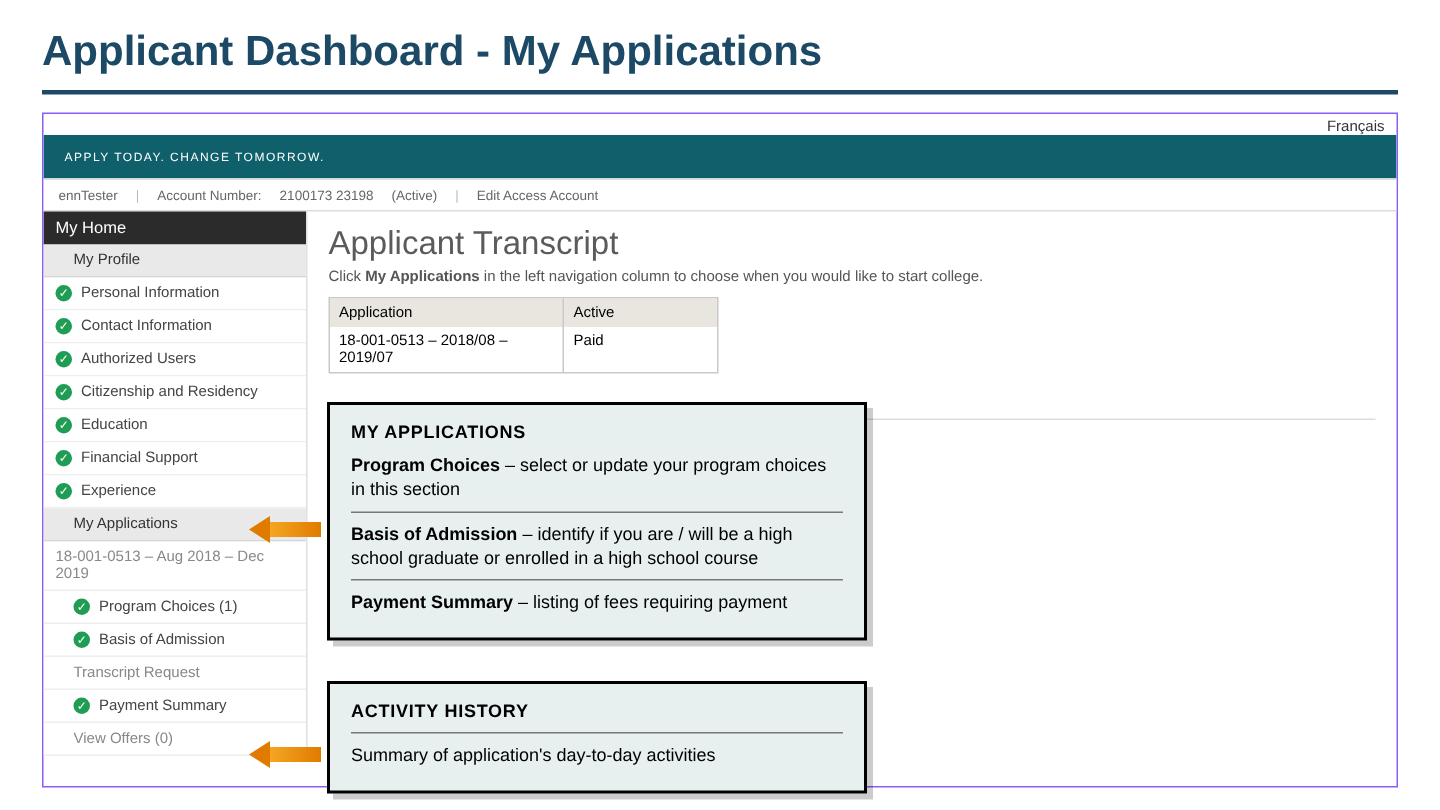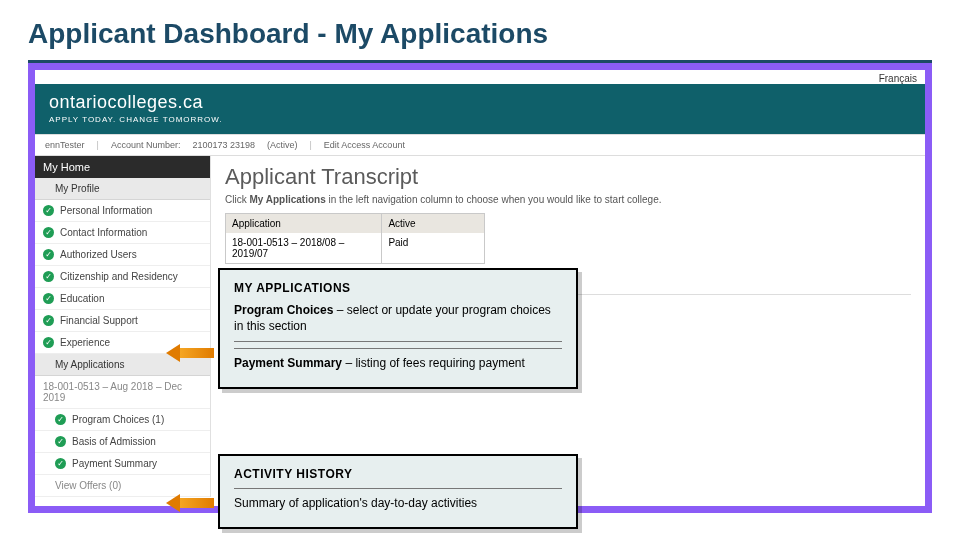--- a/index.html
+++ b/index.html
@@ -1,19 +1,19 @@
 <!DOCTYPE html>
 <html><head>
 <meta charset="utf-8">
 <style>
   * { box-sizing: border-box; margin: 0; padding: 0; }
   html, body { width: 960px; height: 540px; font-family: Arial, Helvetica, sans-serif; background: #fff; }
   .slide-title { font-size: 28px; font-weight: 700; color: #1c4a66; padding: 18px 28px 6px 28px; }
   .title-underline { height: 3px; background: #1c4a66; margin: 4px 28px 0 28px; }
-  .app-frame { margin: 0 28px; border: 7px solid #8b5cf6; position: relative; height: 450px; overflow: hidden; }
+  .app-frame { margin: 12px 28px; border: 1px solid #8b5cf6; position: relative; height: 450px; overflow: hidden; }
   .top-lang { text-align: right; font-size: 10px; color: #333; padding: 3px 8px 0 0; }
   .banner { background: #0f606a; color: #fff; padding: 8px 14px 10px 14px; }
   .brand { font-size: 18px; letter-spacing: .5px; }
   .tagline { font-size: 8px; letter-spacing: 1px; margin-top: 2px; }
   .account-bar { background: #fff; border-top: 1px solid #ddd; border-bottom: 1px solid #ddd; padding: 5px 10px; font-size: 9px; color: #666; display: flex; gap: 12px; align-items: center; }
   .account-bar .sep { color: #bbb; }
   .content-row { display: flex; }
   .sidebar { width: 176px; border-right: 1px solid #e0e0e0; font-size: 10px; }
   .side-head { background: #2b2b2b; color: #fff; padding: 5px 8px; font-size: 11px; }
   .side-sub { background: #e9e9e9; padding: 5px 20px; font-size: 10px; color: #333; border-bottom: 1px solid #d5d5d5; }
@@ -51,21 +51,20 @@
 </style>
 </head>
 <body>
 
 <div class="slide-title">Applicant Dashboard - My Applications</div>
 <div class="title-underline"></div>
 
 <div class="app-frame">
   <div class="top-lang">Français</div>
   <div class="banner">
-    <div class="brand">ontariocolleges.ca</div>
     <div class="tagline">APPLY TODAY. CHANGE TOMORROW.</div>
   </div>
   <div class="account-bar">
     <span>ennTester</span>
     <span class="sep">|</span>
     <span>Account Number:</span>
     <span>2100173 23198</span>
     <span>(Active)</span>
     <span class="sep">|</span>
     <span>Edit Access Account</span>
@@ -110,20 +109,23 @@
           <span>18-001-0513 – Aug 2018 – Dec 2019</span>
         </div>
       <div class="side-item sub">
           <span class="chk">✓</span>
           <span>Program Choices (1)</span>
         </div>
       <div class="side-item sub">
           <span class="chk">✓</span>
           <span>Basis of Admission</span>
         </div>
+      <div class="side-item sub muted">
+          <span>Transcript Request</span>
+        </div>
       <div class="side-item sub">
           <span class="chk">✓</span>
           <span>Payment Summary</span>
         </div>
       <div class="side-item sub muted">
           <span>View Offers (0)</span>
         </div>
 
     </div>
 
@@ -144,20 +146,21 @@
       </div>
       <div class="hr-sep"></div>
     </div>
   </div>
 </div>
 
 <div id="callout1" class="callout">
   <div class="c-title">MY APPLICATIONS</div>
   <div class="c-row"><b>Program Choices</b><span> – select or update your program choices in this section</span></div>
   <hr>
+  <div class="c-row"><b>Basis of Admission</b><span> – identify if you are / will be a high school graduate or enrolled in a high school course</span></div>
   <hr>
   <div class="c-row"><b>Payment Summary</b><span> – listing of fees requiring payment</span></div>
 </div>
 
 <div id="callout2" class="callout">
   <div class="c-title">ACTIVITY HISTORY</div>
   <hr>
   <div class="c-row">Summary of application's day-to-day activities</div>
 </div>
 

